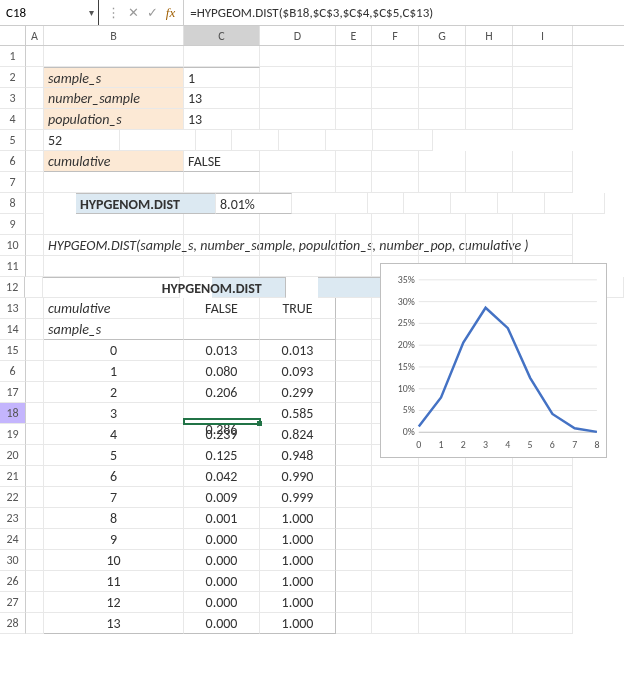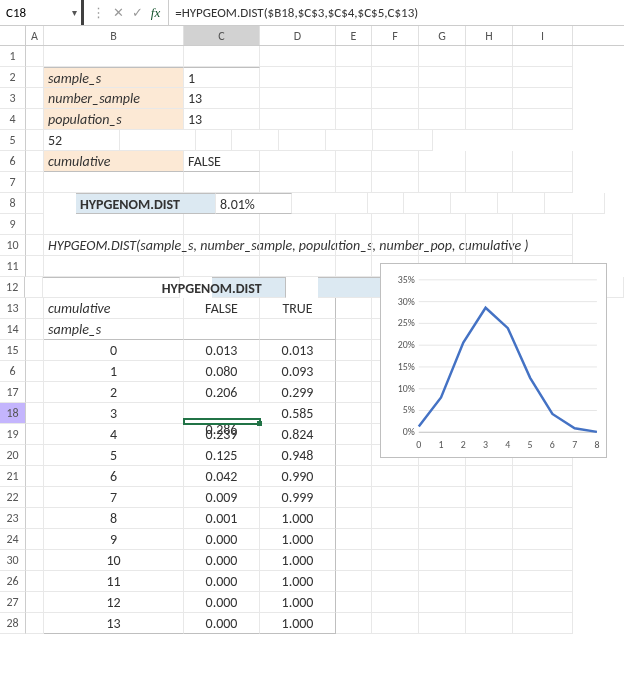--- a/index.html
+++ b/index.html
@@ -12,22 +12,22 @@
     width: 624px;
   }
   .namebox-row {
     display: flex;
     align-items: center;
     border-bottom: 1px solid #ccc;
     height: 26px;
     background: #fff;
   }
   .namebox {
-    width: 84px;
-    border-right: 3px solid #404040;
+    width: 99px;
+    border-right: 1px solid #404040;
     display: flex;
     align-items: center;
     height: 100%;
     padding: 0 4px;
     position: relative;
   }
   .namebox input {
     border: none;
     width: 70px;
     font-size: 13px;
@@ -43,21 +43,21 @@
   .fx-icons {
     display: flex;
     align-items: center;
     gap: 8px;
     padding: 0 8px;
     color: #999;
     font-size: 13px;
     border-right: 1px solid #ccc;
     height: 100%;
   }
-  .fx-icons .fx { font-style: italic; font-family: 'Times New Roman', serif; color: #14532d; }
+  .fx-icons .fx { font-style: italic; font-family: 'Times New Roman', serif; color: #a16207; }
   .formula-bar {
     flex: 1;
     padding: 0 6px;
     font-size: 13px;
     display: flex;
     align-items: center;
   }
   .grid {
     position: relative;
   }

